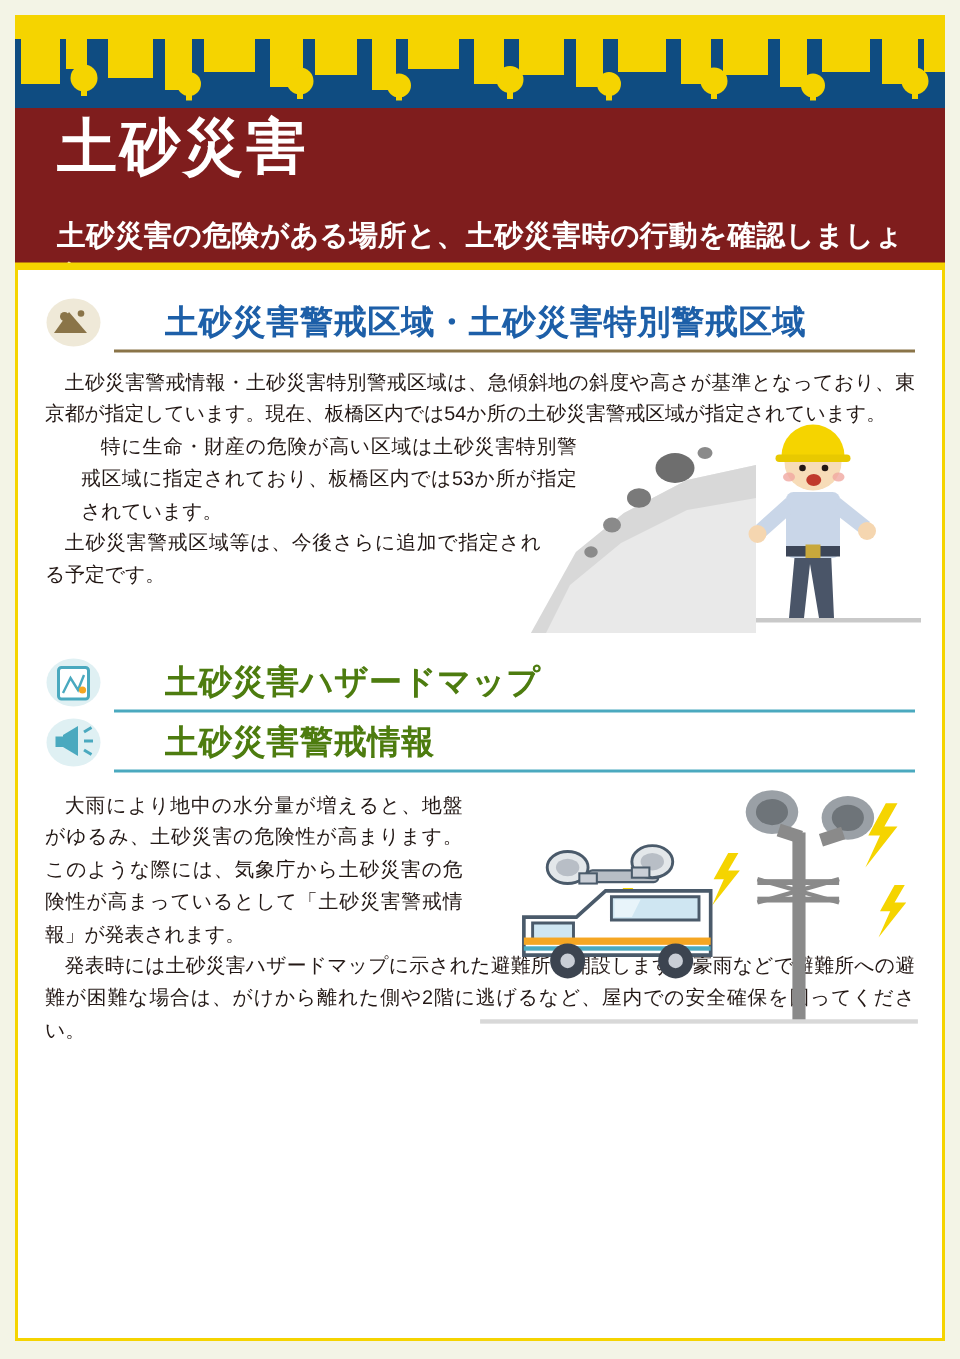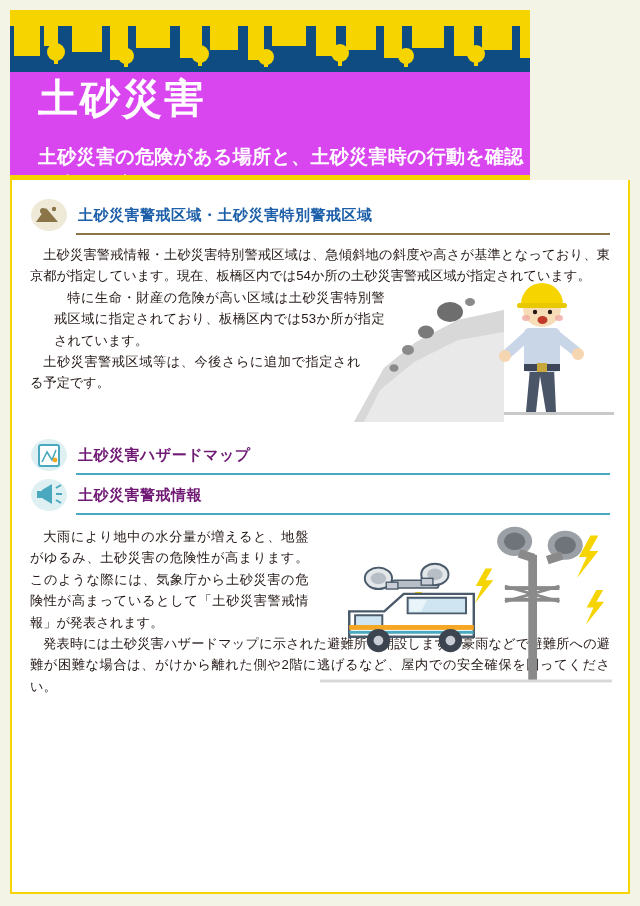--- a/index.html
+++ b/index.html
@@ -18,23 +18,23 @@
     width: 640px;
     height: 906px;
     background: #f3f4e6;
     box-sizing: border-box;
     padding: 10px 10px 12px 10px;
   }
 
   
   .header {
     position: relative;
-    width: 520px;
+    width: 620px;
     height: 170px;
-    background: #d946ef;
+    background: #7f1d1d;
     overflow: hidden;
   }
   .skyline {
     position: absolute;
     top: 0; left: 0;
     width: 620px;
     height: 62px;
     display: block;
   }
   .header-title {
@@ -85,27 +85,28 @@
     gap: 10px;
     margin: 4px 0 6px 0;
   }
   .head-icon {
     width: 38px;
     height: 34px;
     flex: 0 0 38px;
     position: relative;
   }
   .head-text {
-    font-size: 15px;
+    font-size: 22px;
     font-weight: bold;
     color: #1d5fa8;
     letter-spacing: 0.5px;
     white-space: nowrap;
-  }
-  .head-text.teal { color: #701a75; }
+    margin-left: 32px;
+  }
+  .head-text.teal { color: #4d7c0f; }
   .head-underline {
     position: absolute;
     left: 46px;
     right: 0;
     bottom: -3px;
     height: 2px;
     background: #9e9e9e;
   }
   .head-underline.brown { background: #8a7448; }
   .head-underline.teal { background: #4aa9bf; }

